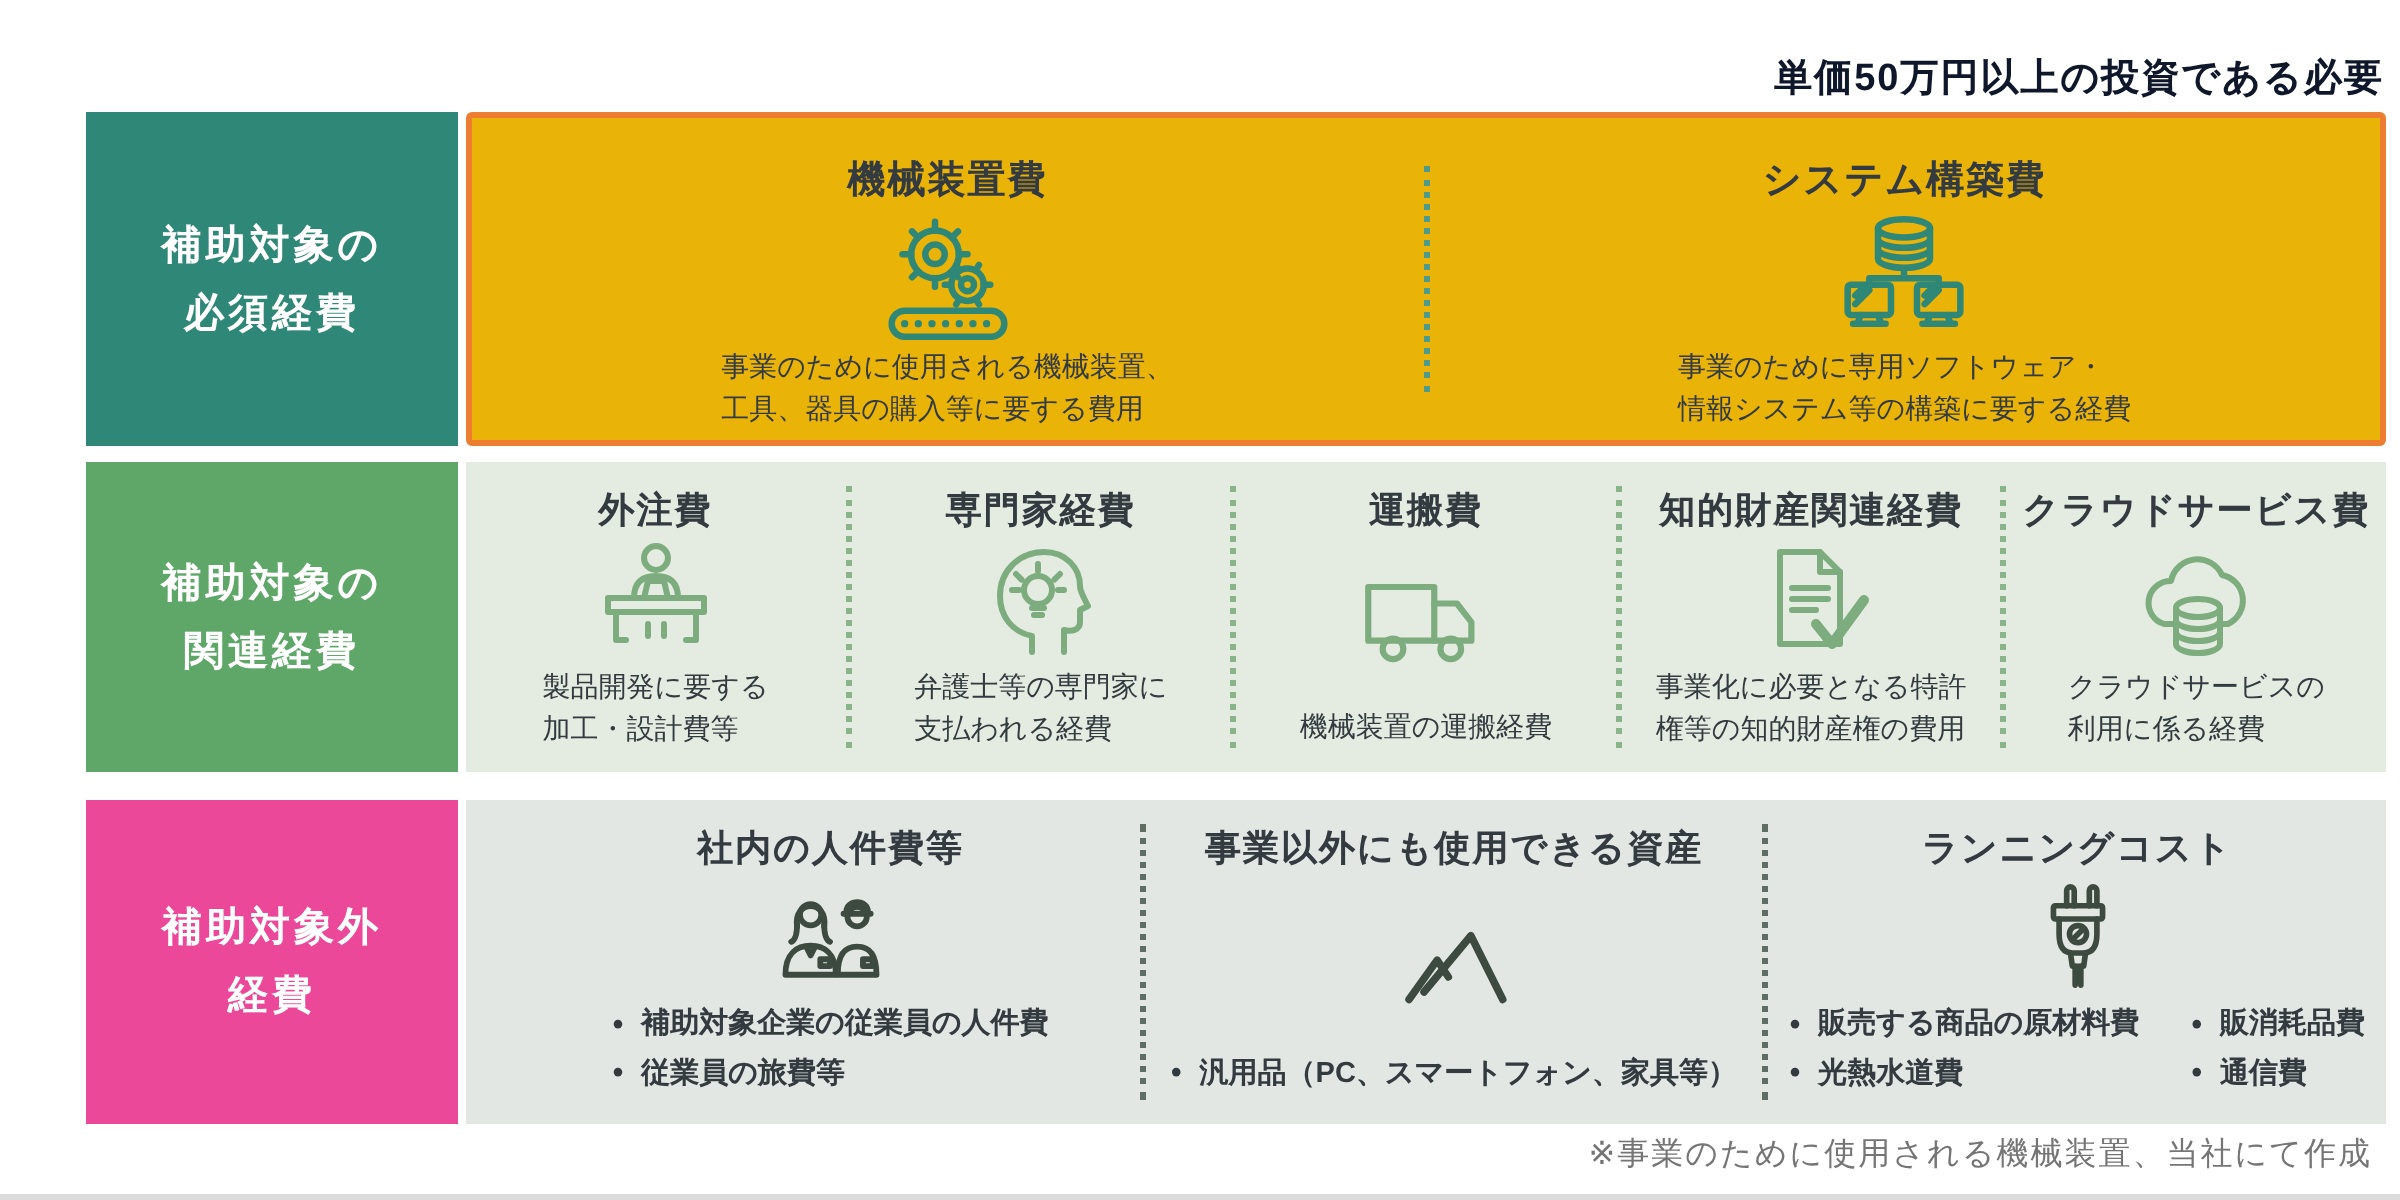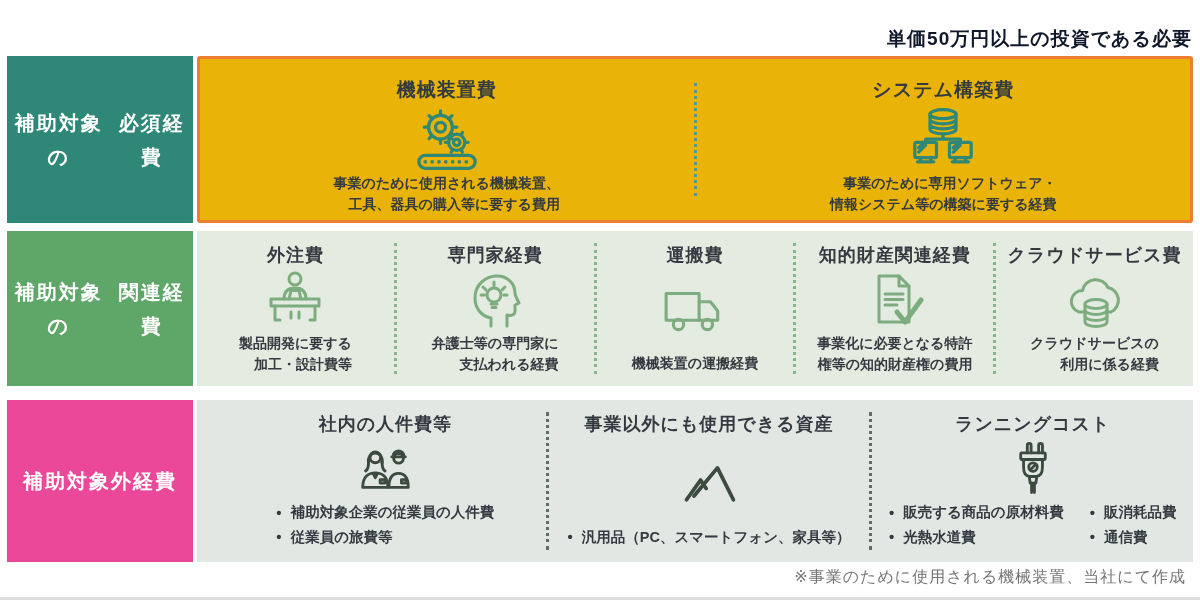--- a/index.html
+++ b/index.html
@@ -9,36 +9,36 @@
 
   .top-note { position:absolute; top:26px; right:8px; font-size:19px; font-weight:bold; color:#0f172a; letter-spacing:1px; }
   .footer-note { position:absolute; top:567px; right:14px; font-size:16px; color:#757575; letter-spacing:1px; }
   .bottom-line { position:absolute; left:0; right:0; bottom:0; height:3px; background:#DCDCDC; }
 
   .row { position:absolute; left:7px; width:1186px; display:flex; align-items:stretch; }
   .row1 { top:56px;  height:167px; }
   .row2 { top:231px; height:155px; }
   .row3 { top:400px; height:162px; }
 
-  .row-label { width:186px; flex:0 0 186px; margin-right:4px; display:flex; flex-direction:row; align-items:center; justify-content:center; color:#fff; font-weight:bold; font-size:20px; line-height:1.7; letter-spacing:2px; text-align:center; }
+  .row-label { width:186px; flex:0 0 186px; margin-right:4px; display:flex; flex-direction:column; align-items:center; justify-content:center; color:#fff; font-weight:bold; font-size:20px; line-height:1.7; letter-spacing:2px; text-align:center;margin-left:36px; }
   .row1 .row-label { background:#2E8777; }
   .row2 .row-label { background:#5EA768; }
   .row3 .row-label { background:#ec4899;font-family:Liberation Serif, serif; }
 
   .row-content { flex:1; display:flex; align-items:stretch; }
   .row1 .row-content { background:#eab308; border:3px solid #ED7D31; border-radius:3px; }
   .row2 .row-content { background:#E4EBE1; }
   .row3 .row-content { background:#E3E7E3;padding-left:28px; }
 
   .card { flex:1; display:flex; flex-direction:column; align-items:center; justify-content:space-between; padding:12px 6px 12px; min-width:0; }
   .card-title { font-weight:bold; color:#333B40; text-align:center; letter-spacing:1px; }
   .row1 .card-title { font-size:19px; margin-top:6px; }
   .row2 .card-title { font-size:18px; }
   .row3 .card-title { font-size:18px; }
-  .card-desc { font-weight:bold; color:#333B40; font-size:14px; line-height:1.5; text-align:right; }
+  .card-desc { font-weight:normal; color:#333B40; font-size:14px; line-height:1.5; text-align:left; }
   .icon { display:flex; align-items:center; justify-content:center; flex:1; }
   .icon svg { display:block; }
   .row1 .icon { color:#2E8777; }
   .row2 .icon { color:#7DAC7E; }
   .row3 .icon { color:#3C4A40; }
 
   .vdot { width:0; align-self:stretch; }
   .row1 .vdot { border-left:3px dotted #4E9B8B; margin:24px 0; }
   .row2 .vdot { border-left:3px dotted #8AB489; margin:12px 0; }
   .row3 .vdot { border-left:3px dotted #5E6E64; margin:12px 0; }

